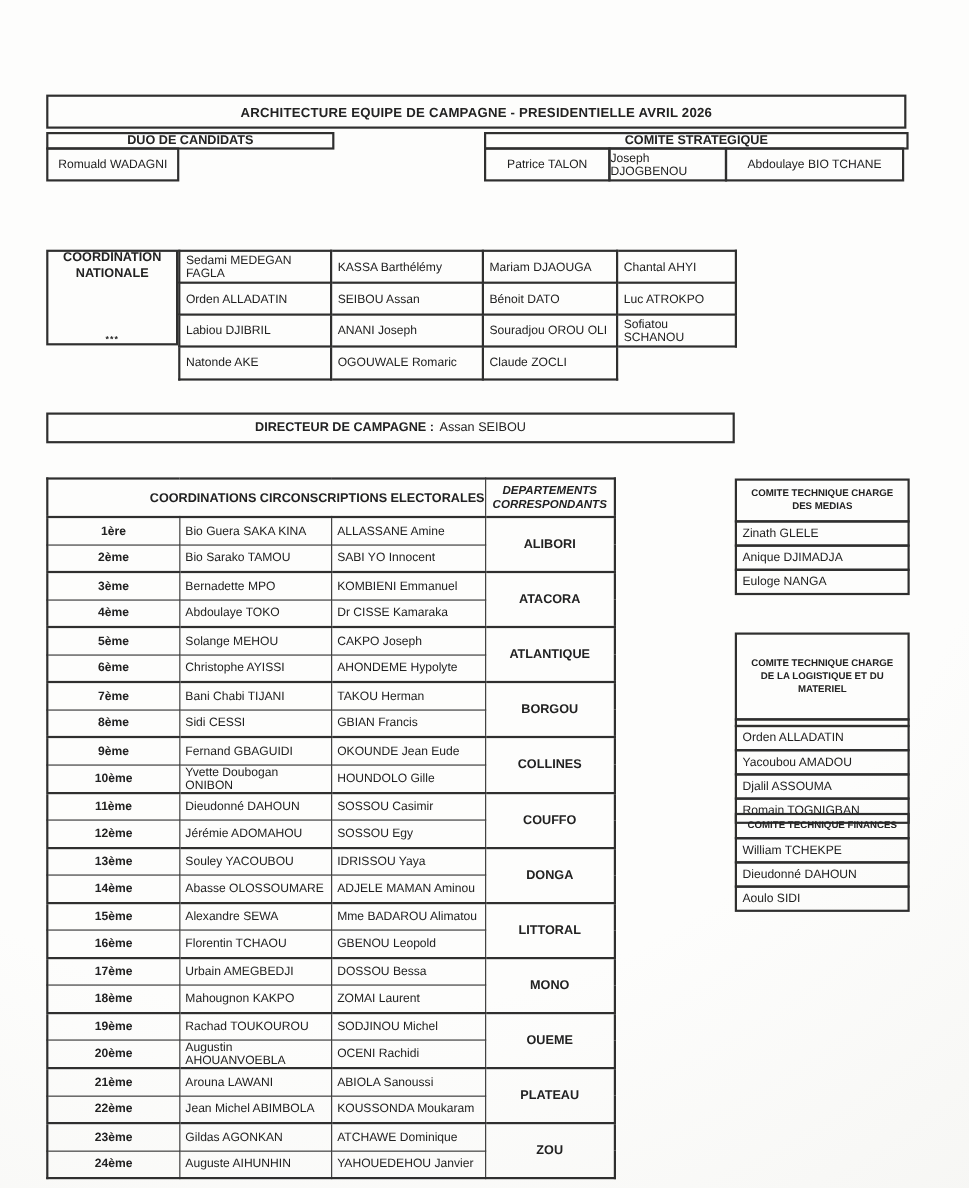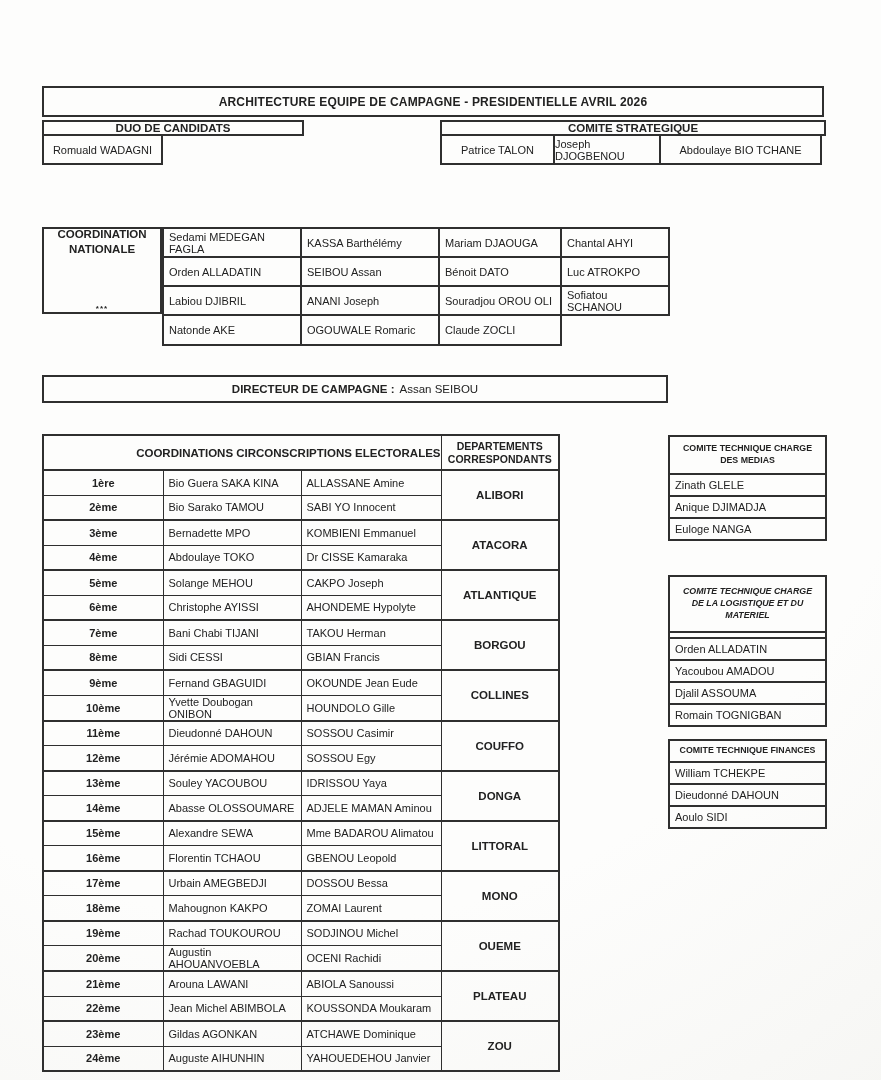--- a/index.html
+++ b/index.html
@@ -33,21 +33,21 @@
   #natco-table td { border:2px solid #2f2f2f; font-size:11px; padding:0 5px; height:29px; vertical-align:middle; background:transparent; }
 
   #director-box { left:42px; top:351px; width:626px; height:28px; font-size:11.5px; }
   #director-box .b { font-weight:bold; margin-right:5px; }
 
   #electoral-table { left:42px; top:410px; border:2.5px solid #2f2f2f; }
   #electoral-table td { border:1.5px solid #2f2f2f; font-size:11px; vertical-align:middle; }
   #electoral-table tr { height:25px; }
   #electoral-table tr.hdr { height:35px; }
   #electoral-table td.th-left { font-weight:bold; font-size:11.5px; text-align:right; border-bottom-width:2.5px; }
-  #electoral-table td.th-right { font-weight:bold; font-size:10.5px; text-align:center; line-height:1.2; padding:2px 6px; border-bottom-width:2.5px; }
+  #electoral-table td.th-right { font-weight:bold; font-size:10.5px; text-align:center; line-height:1.2; padding:2px 6px; border-bottom-width:2.5px;font-style:italic; }
   #electoral-table td.ord { font-weight:bold; text-align:center; }
   #electoral-table td.nm { padding:0 5px; }
   #electoral-table td.dept { font-weight:bold; font-size:11.5px; text-align:center; }
   #electoral-table tr.grp td { border-top-width:2.5px; }
 
   #committees-col { left:668px; top:0; width:159px; height:100%; }
   .committee { position:absolute; left:0; width:159px; }
   .c-head { border:2px solid #2f2f2f; font-weight:bold; font-size:8.8px; line-height:1.35; text-align:center; display:flex; align-items:center; justify-content:center; padding:6px 8px; }
   .c-spacer { border:2px solid #2f2f2f; height:8px; margin-top:-2px; }
   .c-member { border:2px solid #2f2f2f; height:24px; margin-top:-2px; display:flex; align-items:center; padding-left:5px; font-size:11px; }
@@ -267,21 +267,21 @@
   </table>
 
   <div class="abs" id="committees-col">
       <div class="committee" style="top: 411px;">
         <div class="c-head">COMITE TECHNIQUE CHARGE DES MEDIAS</div>
         <div class="c-member">Zinath GLELE</div>
         <div class="c-member">Anique DJIMADJA</div>
         <div class="c-member">Euloge NANGA</div>
       </div>
       <div class="committee" style="top: 551px;">
-        <div class="c-head" style="padding: 9px 6px; font-style: italic;">COMITE TECHNIQUE CHARGE DE LA LOGISTIQUE ET DU MATERIEL</div>
+        <div class="c-head" style="padding: 20px 6px;">COMITE TECHNIQUE CHARGE DE LA LOGISTIQUE ET DU MATERIEL</div>
         <div class="c-spacer"></div>
         <div class="c-member">Orden ALLADATIN</div>
         <div class="c-member">Yacoubou AMADOU</div>
         <div class="c-member">Djalil ASSOUMA</div>
         <div class="c-member">Romain TOGNIGBAN</div>
       </div>
       <div class="committee" style="top: 715px;">
         <div class="c-head" style="padding: 4px;">COMITE TECHNIQUE FINANCES</div>
         <div class="c-member">William TCHEKPE</div>
         <div class="c-member">Dieudonné DAHOUN</div>

